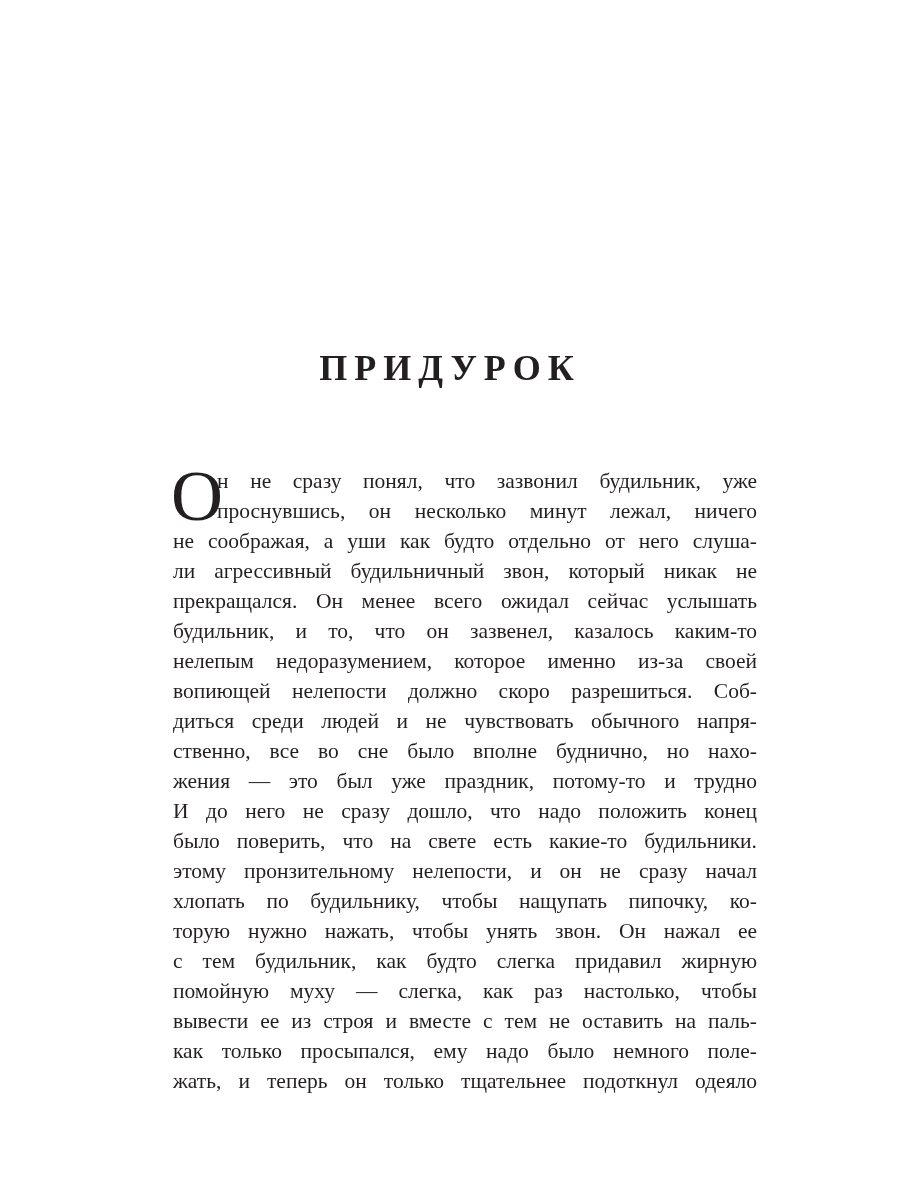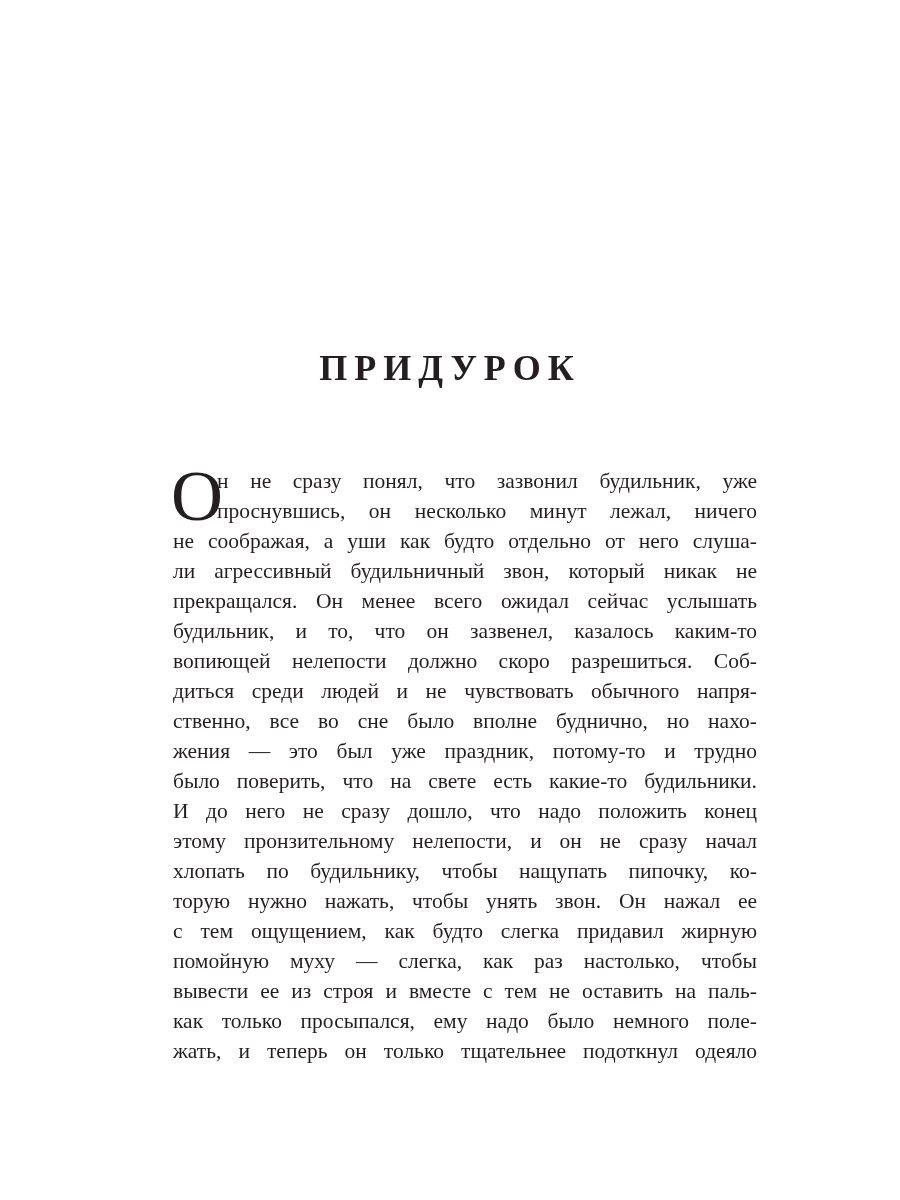--- a/index.html
+++ b/index.html
@@ -77,29 +77,30 @@
   <div class="chapter-title">ПРИДУРОК</div>
 
   <div class="body-text">
     <span class="drop-cap">О</span>
     <span class="line indented">н не сразу понял, что зазвонил будильник, уже</span>
     <span class="line indented">проснувшись, он несколько минут лежал, ничего</span>
     <span class="line">не соображая, а уши как будто отдельно от него слуша-</span>
     <span class="line">ли агрессивный будильничный звон, который никак не</span>
     <span class="line">прекращался. Он менее всего ожидал сейчас услышать</span>
     <span class="line">будильник, и то, что он зазвенел, казалось каким-то</span>
+    <span class="line">нелепым недоразумением, которое именно из-за своей</span>
     <span class="line">вопиющей нелепости должно скоро разрешиться. Соб-</span>
     <span class="line">диться среди людей и не чувствовать обычного напря-</span>
     <span class="line">ственно, все во сне было вполне буднично, но нахо-</span>
     <span class="line">жения — это был уже праздник, потому-то и трудно</span>
+    <span class="line">И до него не сразу дошло, что надо положить конец</span>
     <span class="line">было поверить, что на свете есть какие-то будильники.</span>
-    <span class="line">И до него не сразу дошло, что надо положить конец</span>
     <span class="line">этому пронзительному нелепости, и он не сразу начал</span>
     <span class="line">хлопать по будильнику, чтобы нащупать пипочку, ко-</span>
     <span class="line">торую нужно нажать, чтобы унять звон. Он нажал ее</span>
-    <span class="line">с тем ощущением, как будто слегка придавил жирную</span>
+    <span class="line">с тем будильник, как будто слегка придавил жирную</span>
     <span class="line">помойную муху — слегка, как раз настолько, чтобы</span>
     <span class="line">вывести ее из строя и вместе с тем не оставить на паль-</span>
     <span class="line">как только просыпался, ему надо было немного поле-</span>
     <span class="line last">жать, и теперь он только тщательнее подоткнул одеяло</span>
   </div>
 
 </div>
 
 </body></html>

